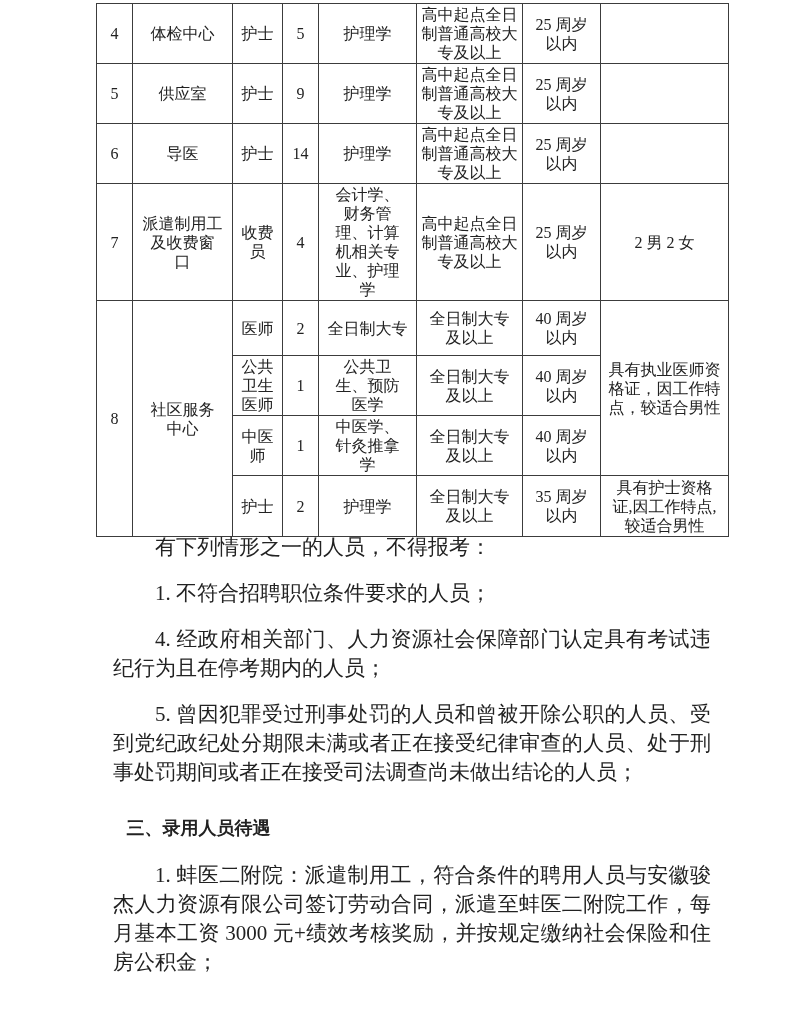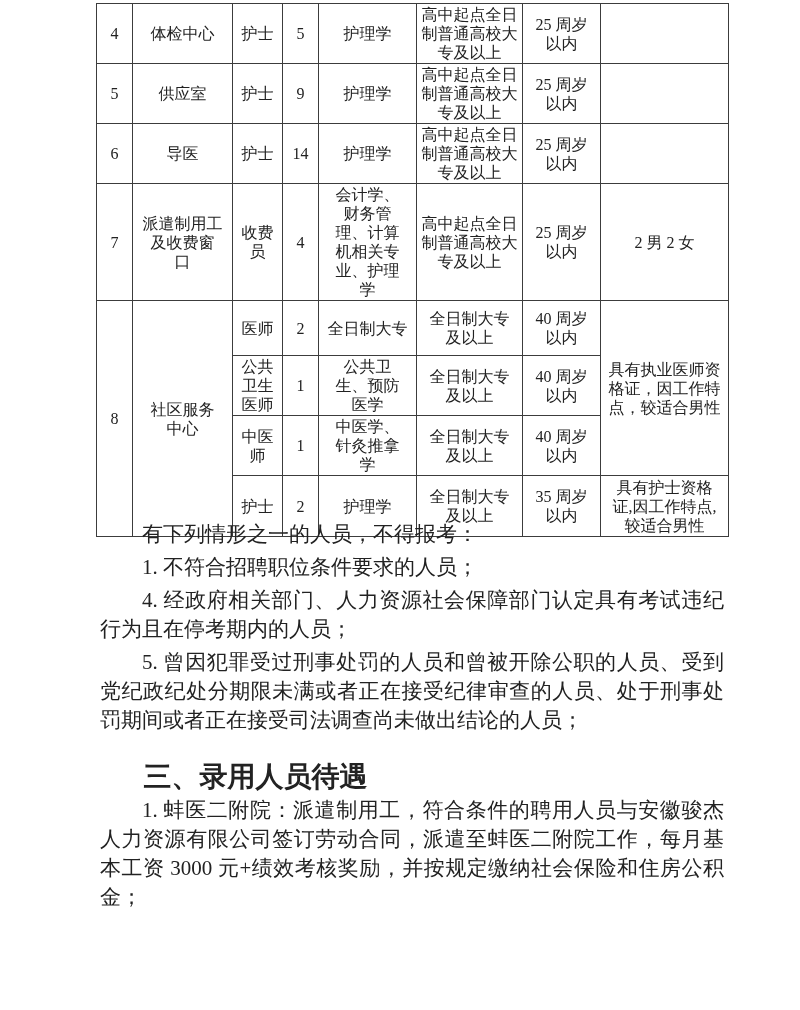--- a/index.html
+++ b/index.html
@@ -46,28 +46,28 @@
   .text-block {
     position: absolute;
     left: 96px;
     top: 516px;
     width: 632px;
     font-size: 21px;
     line-height: 29px;
     text-align: justify;
   }
   .text-block p {
-    margin: 4px;
+    margin: 17px;
     text-indent: 2em;
   }
   .section-heading {
     margin: 26px 0 3px 0 !important;
     font-family: "Liberation Sans", "DejaVu Sans", sans-serif;
     font-weight: bold;
-    font-size: 28px;
+    font-size: 18px;
     line-height: 31px;
     text-indent: 1.7em !important;
   }
 </style>
 </head>
 <body>
 
 <div class="page">
 
   <table class="rec">

